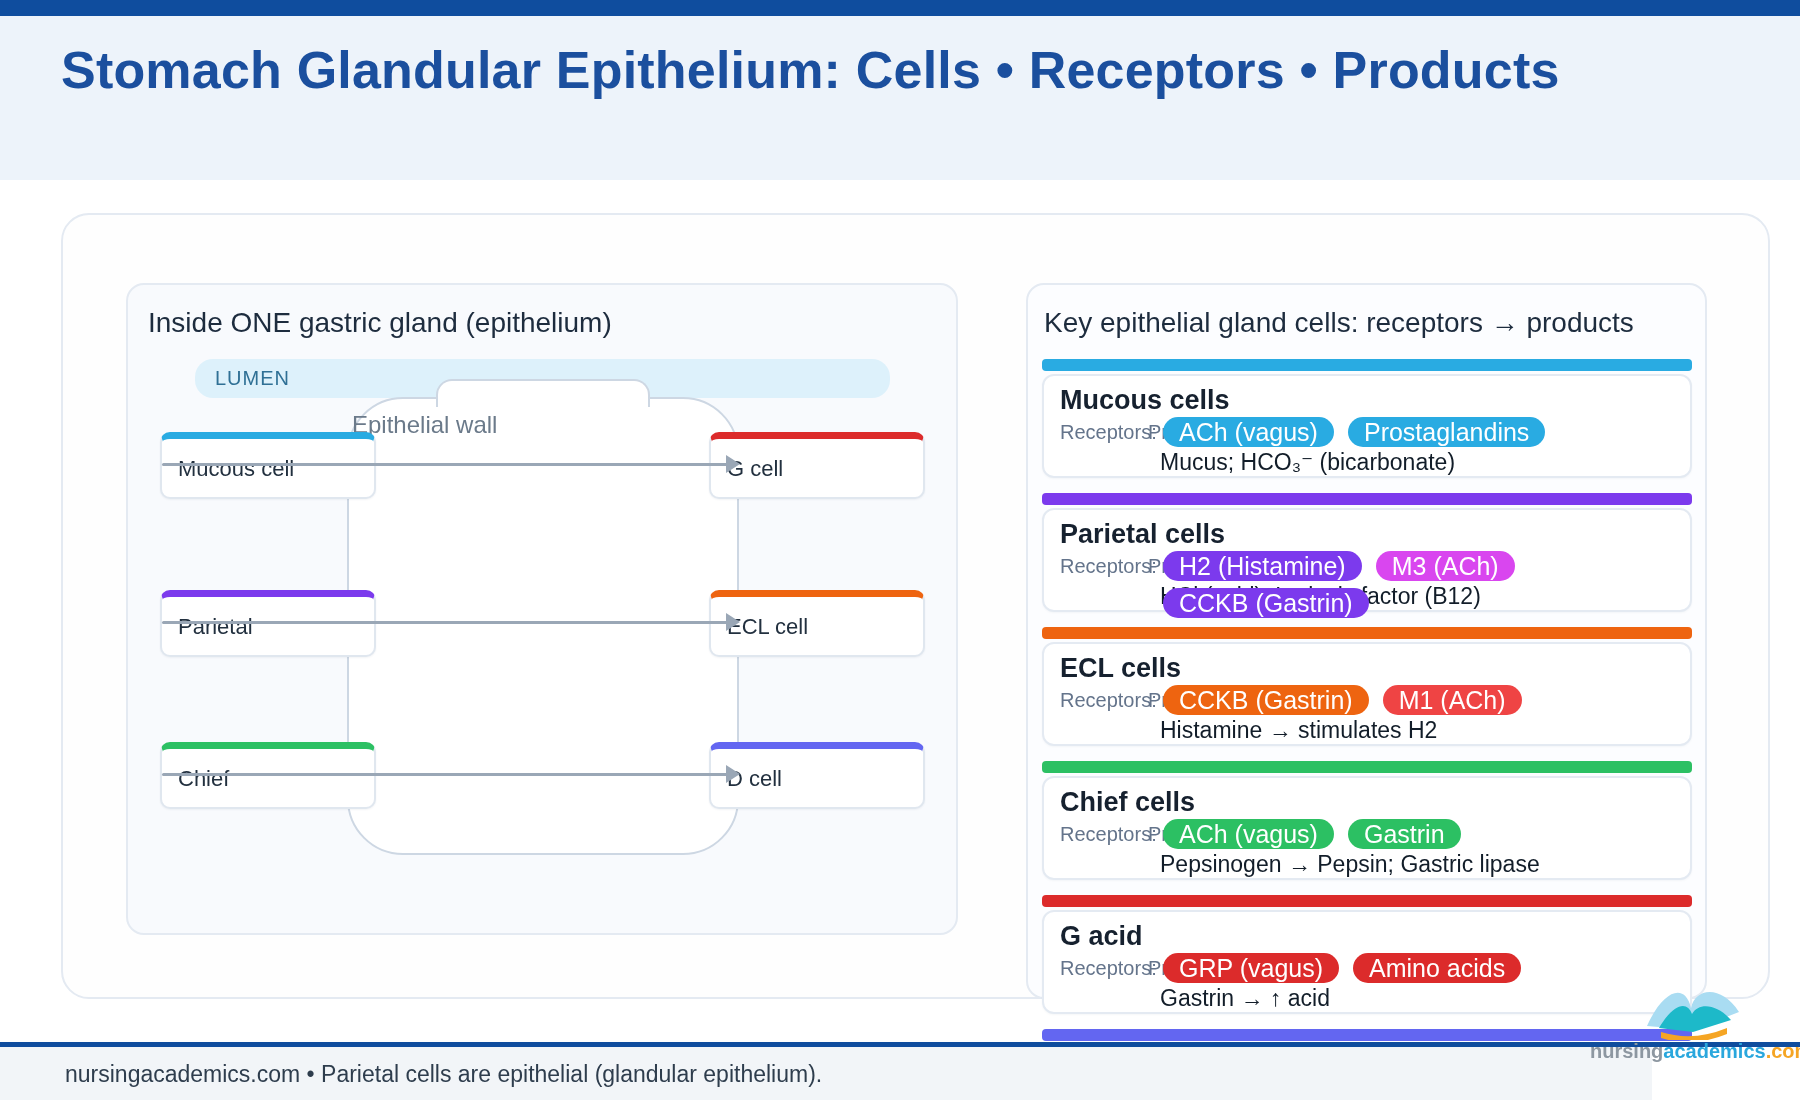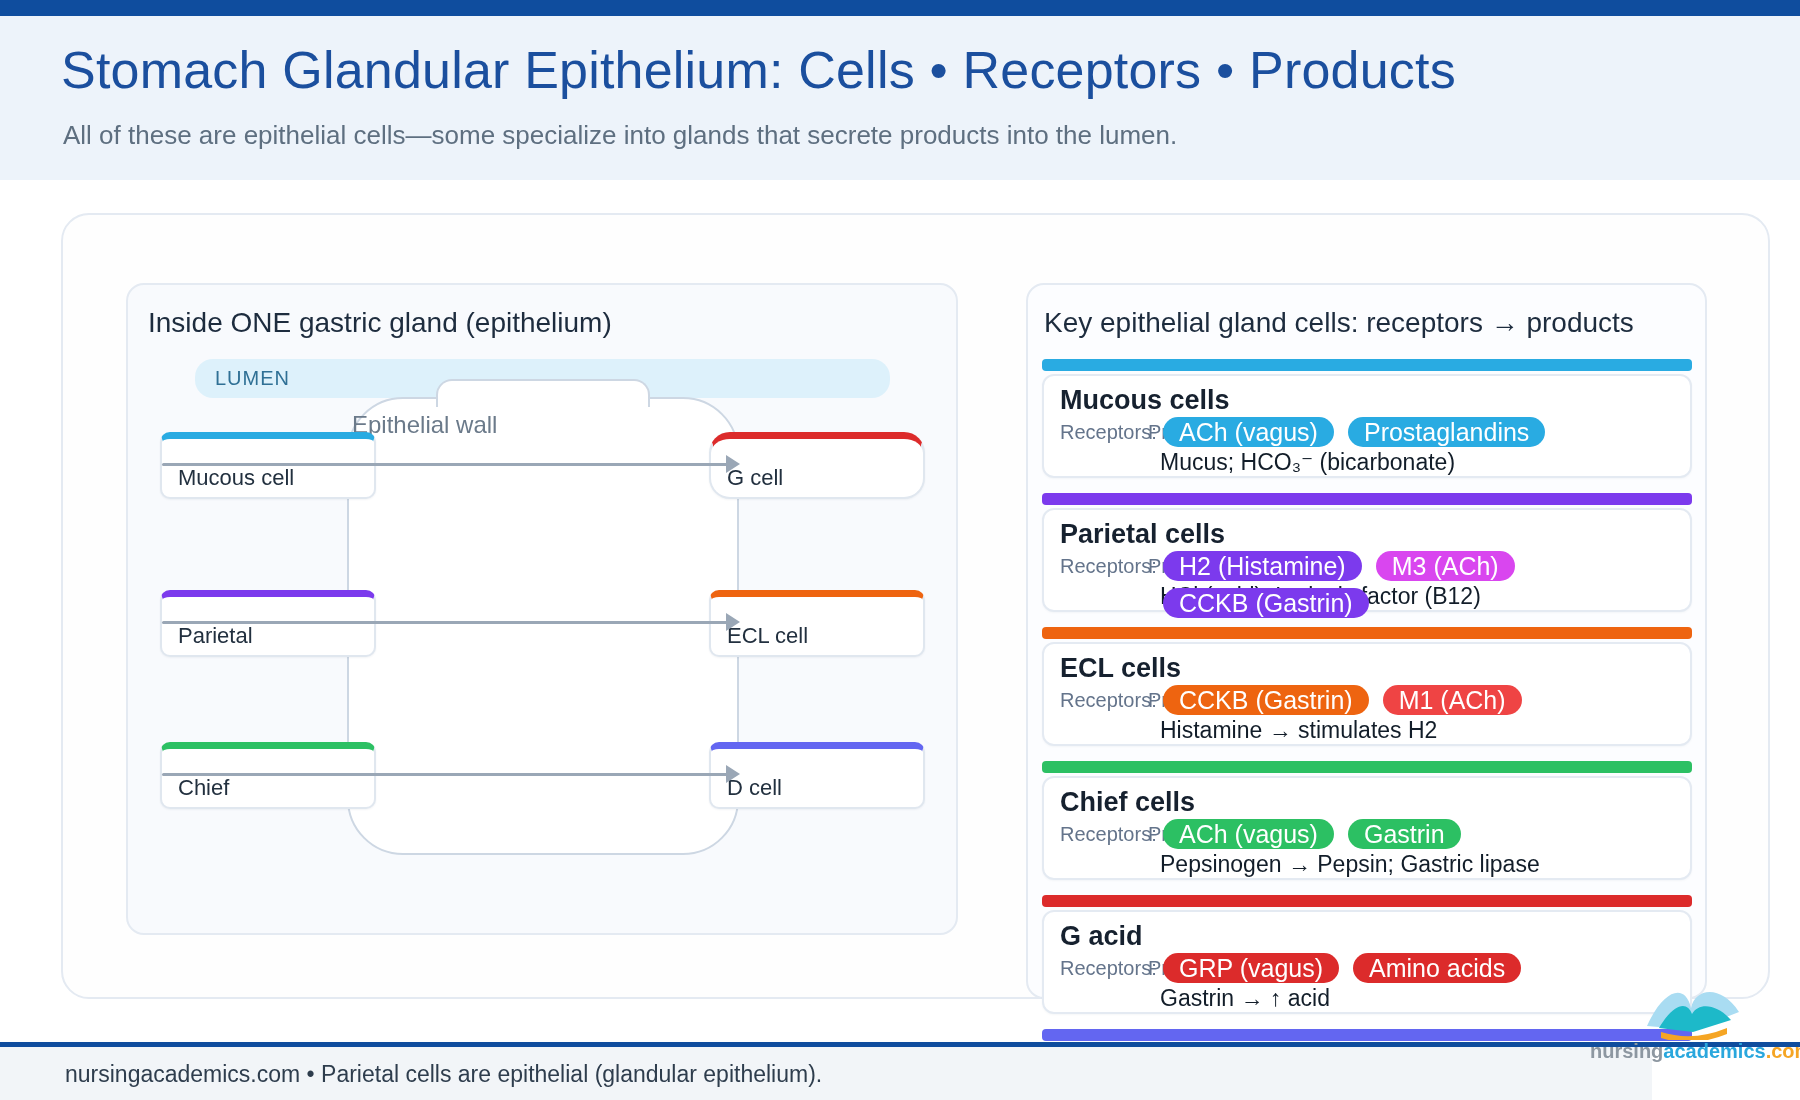--- a/index.html
+++ b/index.html
@@ -1,37 +1,37 @@
 <!DOCTYPE html>
 <html><head>
 <meta charset="utf-8">
 <style>
   html,body{margin:0;padding:0;}
   body{font-family:"Liberation Sans","DejaVu Sans",sans-serif;background:#ffffff;}
   #canvas{position:relative;width:1800px;height:1100px;overflow:hidden;background:#ffffff;}
 
   .topbar{position:absolute;left:0;top:0;width:1800px;height:16px;}
   .header{position:absolute;left:0;top:16px;width:1800px;height:164px;background:#edf3fa;}
-  .header h1{margin:0;position:absolute;left:61px;top:24px;font-size:52px;font-weight:400;letter-spacing:.2px;white-space:nowrap;}
+  .header h1{margin:0;position:absolute;left:61px;top:24px;font-size:52px;font-weight:700;letter-spacing:.2px;white-space:nowrap;}
   .subtitle{position:absolute;left:63px;top:104px;font-size:26px;color:#5e6f80;}
 
   .main-card{position:absolute;left:61px;top:213px;width:1709px;height:786px;background:#fefefe;border:2px solid #e4eaf2;border-radius:28px;box-sizing:border-box;}
 
   .panel-title{font-size:28px;color:#1d2c3e;font-weight:500;}
 
   .gland-panel{position:absolute;left:126px;top:283px;width:832px;height:652px;background:#f8fafd;border:2px solid #e4eaf2;border-radius:18px;box-sizing:border-box;}
   .gland-title{position:absolute;left:20px;top:22px;}
   .lumen{position:absolute;left:67px;top:74px;width:695px;height:39px;background:#ddf1fb;border-radius:18px;}
   .lumen span{position:absolute;left:20px;top:8px;font-size:20px;letter-spacing:1px;color:#2f7095;}
   .gland-shape{position:absolute;left:219px;top:112px;width:392px;height:458px;background:#ffffff;border:2.5px solid #cdd7e3;border-radius:56px;box-sizing:border-box;}
   .gland-neck{position:absolute;left:308px;top:94px;width:214px;height:28px;background:#ffffff;border:2.5px solid #cdd7e3;border-bottom:none;border-radius:16px 16px 0 0;box-sizing:border-box;}
   .wall-label{position:absolute;left:224px;top:126px;font-size:24px;color:#6b7a8a;}
 
   .cellbox{position:absolute;width:216px;height:67px;background:#ffffff;border:2px solid #e0e7ef;border-top-width:7px;border-radius:10px;box-sizing:border-box;box-shadow:0 1px 2px rgba(20,40,70,.05);}
-  .cellbox span{position:absolute;left:16px;top:26px;font-size:22px;color:#22303f;}
+  .cellbox span{position:absolute;left:16px;top:17px;font-size:22px;color:#22303f;}
 
   .arrow-line{position:absolute;height:3px;background:#9aa7b6;border-radius:2px;z-index:4;}
   .arrow-head{position:absolute;width:0;height:0;border-left:14px solid #9aa7b6;border-top:9px solid transparent;border-bottom:9px solid transparent;z-index:4;}
 
   .cells-panel{position:absolute;left:1026px;top:283px;width:681px;height:716px;background:#fcfdff;border:2px solid #e4eaf2;border-radius:18px;box-sizing:border-box;}
   .cells-title{position:absolute;left:16px;top:22px;white-space:nowrap;}
   .cards{position:absolute;left:14px;top:74px;width:650px;}
   .card-strip{height:12px;border-radius:4px;margin-bottom:3px;}
   .card-body{background:#ffffff;border:2px solid #e4eaf2;border-radius:12px;height:104px;box-sizing:border-box;padding:7px 16px;margin-bottom:15px;position:relative;box-shadow:0 1px 2px rgba(20,40,70,.04);}
   .card-name{font-size:27px;font-weight:600;color:#16212f;line-height:34px;}
@@ -56,21 +56,20 @@
 </style>
 </head>
 <body>
 
 <div id="canvas">
 
   <div class="topbar" style="background: rgb(15, 77, 158);"></div>
 
   <header class="header">
     <h1 style="color: rgb(27, 79, 158);">Stomach Glandular Epithelium: Cells • Receptors • Products</h1>
-    <div class="subtitle">All of these are epithelial cells—some specialize into glands that secrete products into the lumen.</div>
   </header>
 
   <div class="main-card"></div>
 
   <section class="gland-panel">
     <div class="panel-title gland-title">Inside ONE gastric gland (epithelium)</div>
 
     <div class="lumen" style="background: rgb(221, 241, 251);">
       <span>LUMEN</span>
     </div>
@@ -82,21 +81,21 @@
     <div class="cellbox" style="left: 32px; top: 147px; border-top-color: rgb(41, 171, 226);">
       <span>Mucous cell</span>
     </div>
     <div class="cellbox" style="left: 32px; top: 305px; border-top-color: rgb(124, 58, 237);">
       <span>Parietal</span>
     </div>
     <div class="cellbox" style="left: 32px; top: 457px; border-top-color: rgb(44, 192, 99);">
       <span>Chief</span>
     </div>
 
-    <div class="cellbox" style="left: 581px; top: 147px; border-top-color: rgb(220, 43, 43); border-radius: 21px;">
+    <div class="cellbox" style="left: 581px; top: 147px; border-top-color: rgb(220, 43, 43);">
       <span>G cell</span>
     </div>
     <div class="cellbox" style="left: 581px; top: 305px; border-top-color: rgb(238, 100, 16);">
       <span>ECL cell</span>
     </div>
     <div class="cellbox" style="left: 581px; top: 457px; border-top-color: rgb(99, 102, 241);">
       <span>D cell</span>
     </div>
 
     <div class="arrow-line" style="left:34px;top:178px;width:566px;"></div>

